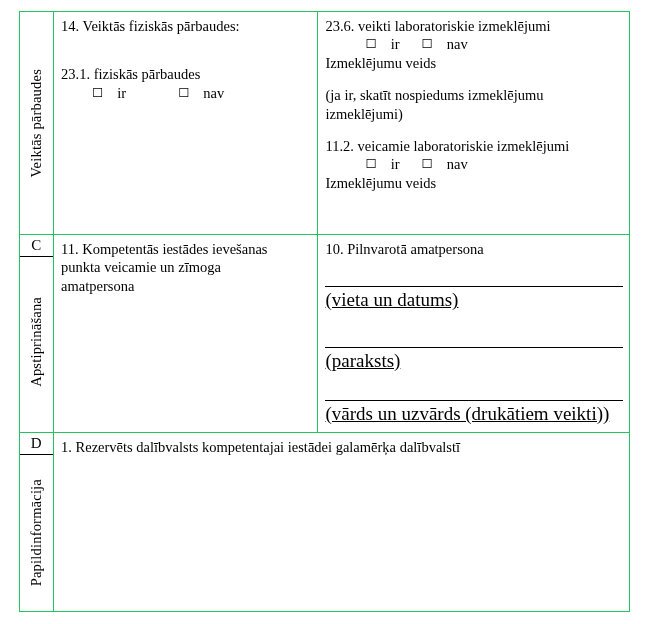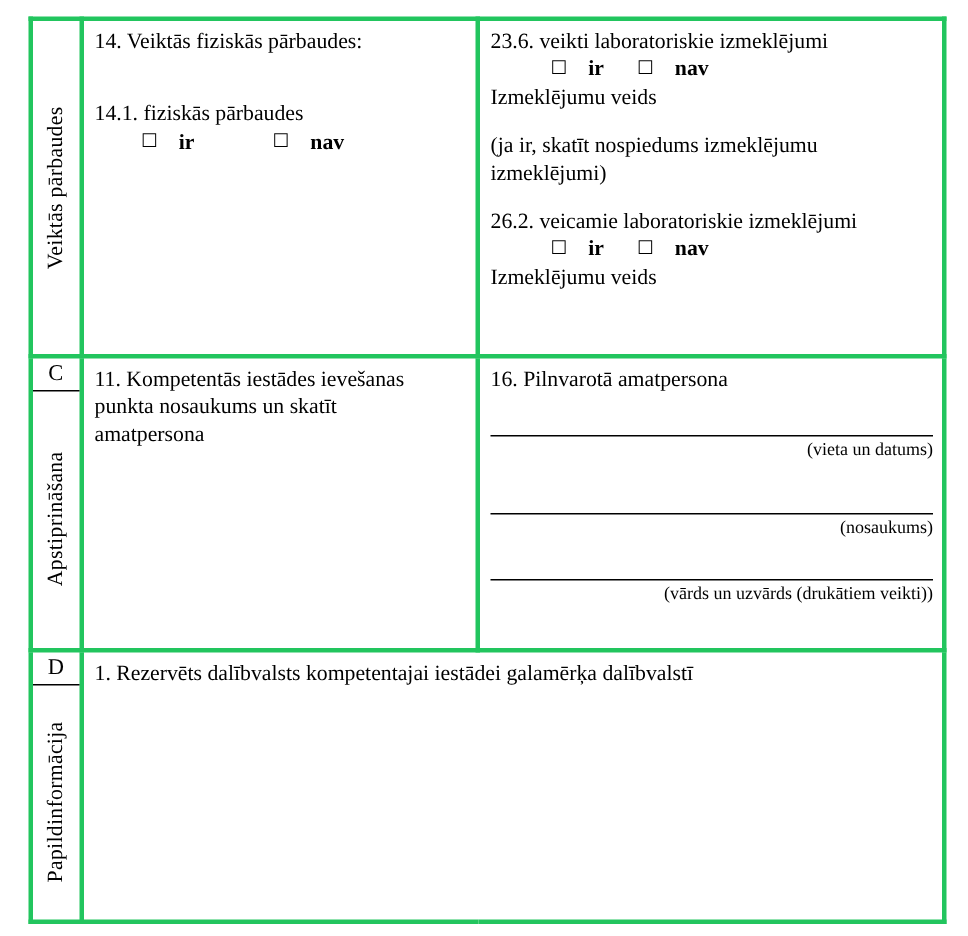--- a/index.html
+++ b/index.html
@@ -22,21 +22,21 @@
   }
   .form-table {
     position: absolute;
     left: 19px;
     top: 11px;
     width: 611px;
     border-collapse: collapse;
     table-layout: fixed;
   }
   .form-table td {
-    border: 3px solid #22c55e;
+    border: 1px solid #22c55e;
     vertical-align: top;
     padding: 0;
   }
   
   .col-label {
     width: 34px;
     padding: 0;
     position: relative;
   }
   .letter-box {
@@ -69,44 +69,44 @@
     line-height: 1.27;
   }
   .ln { margin: 0; }
   .gap-lg { height: 22px; }
   .gap-md { height: 14px; }
   .gap-sm { height: 8px; }
   .chk-row {
     margin: 0;
     padding-left: 31px;
     white-space: nowrap;
-    font-weight: bold;
   }
   .chk {
     font-family: "DejaVu Sans", sans-serif;
     font-size: 12.5px;
     position: relative;
     top: -1px;
   }
   .chk-gap-wide { display: inline-block; width: 52px; }
   .chk-gap-narrow { display: inline-block; width: 14px; }
   .chk-gap-mid { display: inline-block; width: 22px; }
   
   .sig-block { margin: 0; }
   .sig-rule {
     border-top: 1px solid #000000;
     height: 0;
     font-size: 0;
     line-height: 0;
   }
   .sig-cap {
-    text-align: right;
-    font-size: 12px;
+    text-align: left;
+    font-size: 19px;
     line-height: 1.3;
     padding-top: 1px;
+    text-decoration: underline;
   }
   .pad-right-gap { height: 28px; }
   .pad-right-gap2 { height: 34px; }
   .pad-right-gap3 { height: 26px; }
 </style>
 </head>
 <body>
 
 <div class="page">
 
@@ -123,77 +123,77 @@
           <div class="vert-wrap" style="height:222px;">
             <span class="vert-text">Veiktās pārbaudes</span>
           </div>
         </td>
 
         <td class="col-mid">
           <div class="cell-pad">
             <p class="ln">14. Veiktās fiziskās pārbaudes:</p>
             <div class="gap-lg"></div>
             <div class="gap-sm"></div>
-            <p class="ln">14.1. fiziskās pārbaudes</p>
+            <p class="ln">23.1. fiziskās pārbaudes</p>
             <p class="chk-row">
               <span class="chk">☐</span><span class="chk-gap-narrow"></span><span>ir</span><span class="chk-gap-wide"></span><span class="chk">☐</span><span class="chk-gap-narrow"></span><span>nav</span>
             </p>
           </div>
         </td>
 
         <td class="col-right">
           <div class="cell-pad">
             <p class="ln">23.6. veikti laboratoriskie izmeklējumi</p>
             <p class="chk-row" style="padding-left:40px;">
               <span class="chk">☐</span><span class="chk-gap-narrow"></span><span>ir</span><span class="chk-gap-mid"></span><span class="chk">☐</span><span class="chk-gap-narrow"></span><span>nav</span>
             </p>
             <p class="ln">Izmeklējumu veids</p>
             <div class="gap-md"></div>
             <p class="ln">(ja ir, skatīt nospiedums izmeklējumu</p>
             <p class="ln">izmeklējumi)</p>
             <div class="gap-md"></div>
-            <p class="ln">26.2. veicamie laboratoriskie izmeklējumi</p>
+            <p class="ln">11.2. veicamie laboratoriskie izmeklējumi</p>
             <p class="chk-row" style="padding-left:40px;">
               <span class="chk">☐</span><span class="chk-gap-narrow"></span><span>ir</span><span class="chk-gap-mid"></span><span class="chk">☐</span><span class="chk-gap-narrow"></span><span>nav</span>
             </p>
             <p class="ln">Izmeklējumu veids</p>
           </div>
         </td>
       </tr>
 
       <tr>
         <td class="col-label" style="height:193px;">
           <div class="letter-box">C</div>
           <div class="vert-wrap" style="height:170px;">
             <span class="vert-text">Apstiprināšana</span>
           </div>
         </td>
 
         <td class="col-mid">
           <div class="cell-pad">
             <p class="ln">11. Kompetentās iestādes ievešanas</p>
-            <p class="ln">punkta nosaukums un skatīt</p>
+            <p class="ln">punkta veicamie un zīmoga</p>
             <p class="ln">amatpersona</p>
           </div>
         </td>
 
         <td class="col-right">
           <div class="cell-pad">
-            <p class="ln">16. Pilnvarotā amatpersona</p>
+            <p class="ln">10. Pilnvarotā amatpersona</p>
 
             <div class="pad-right-gap"></div>
             <div class="sig-block">
               <div class="sig-rule"></div>
               <div class="sig-cap">(vieta un datums)</div>
             </div>
 
             <div class="pad-right-gap2"></div>
             <div class="sig-block">
               <div class="sig-rule"></div>
-              <div class="sig-cap">(nosaukums)</div>
+              <div class="sig-cap">(paraksts)</div>
             </div>
 
             <div class="pad-right-gap3"></div>
             <div class="sig-block">
               <div class="sig-rule"></div>
               <div class="sig-cap">(vārds un uzvārds (drukātiem veikti))</div>
             </div>
           </div>
         </td>
       </tr>

